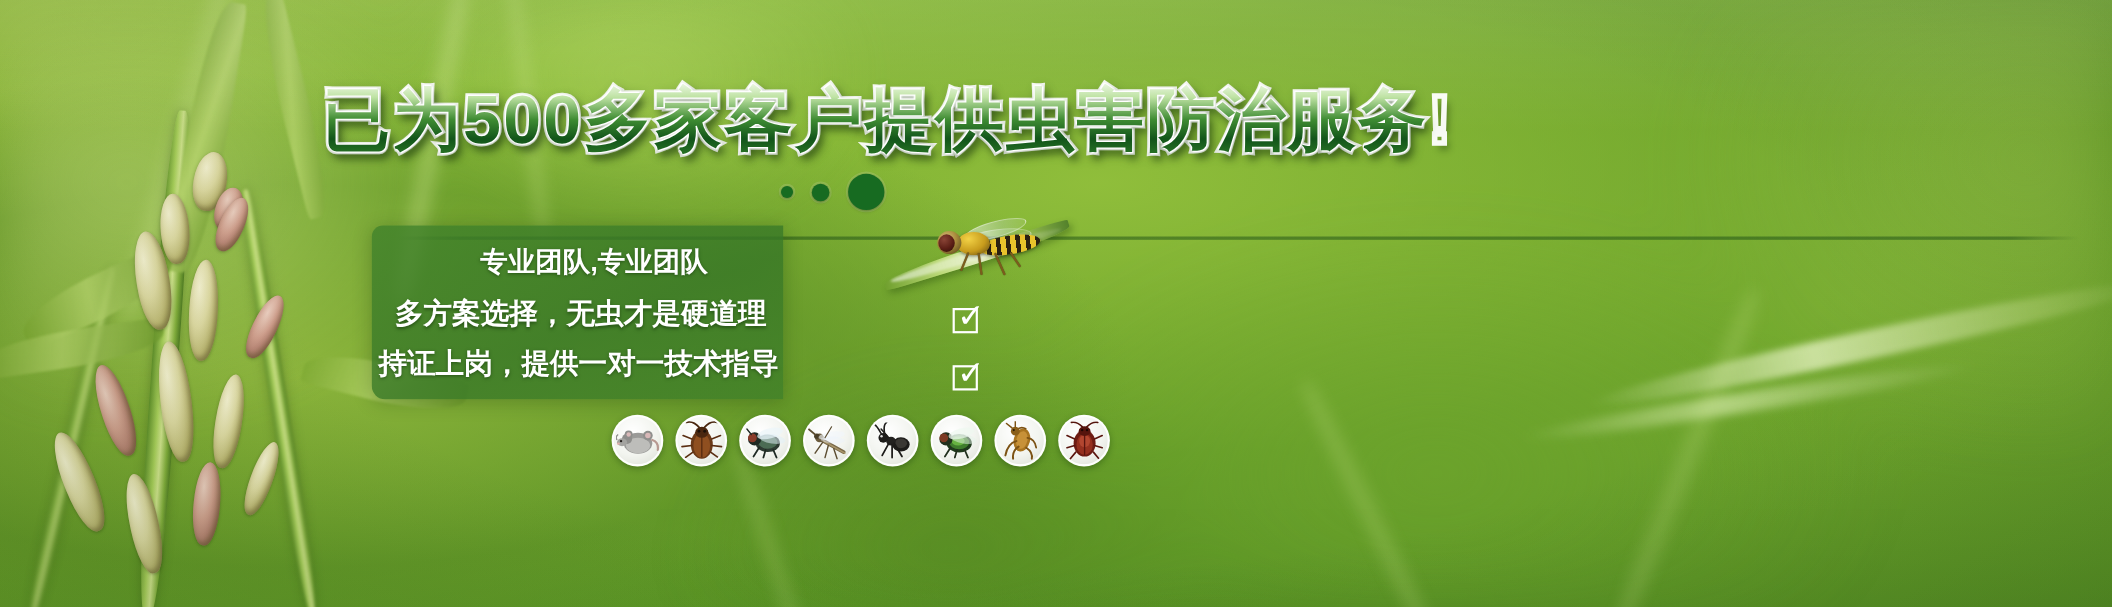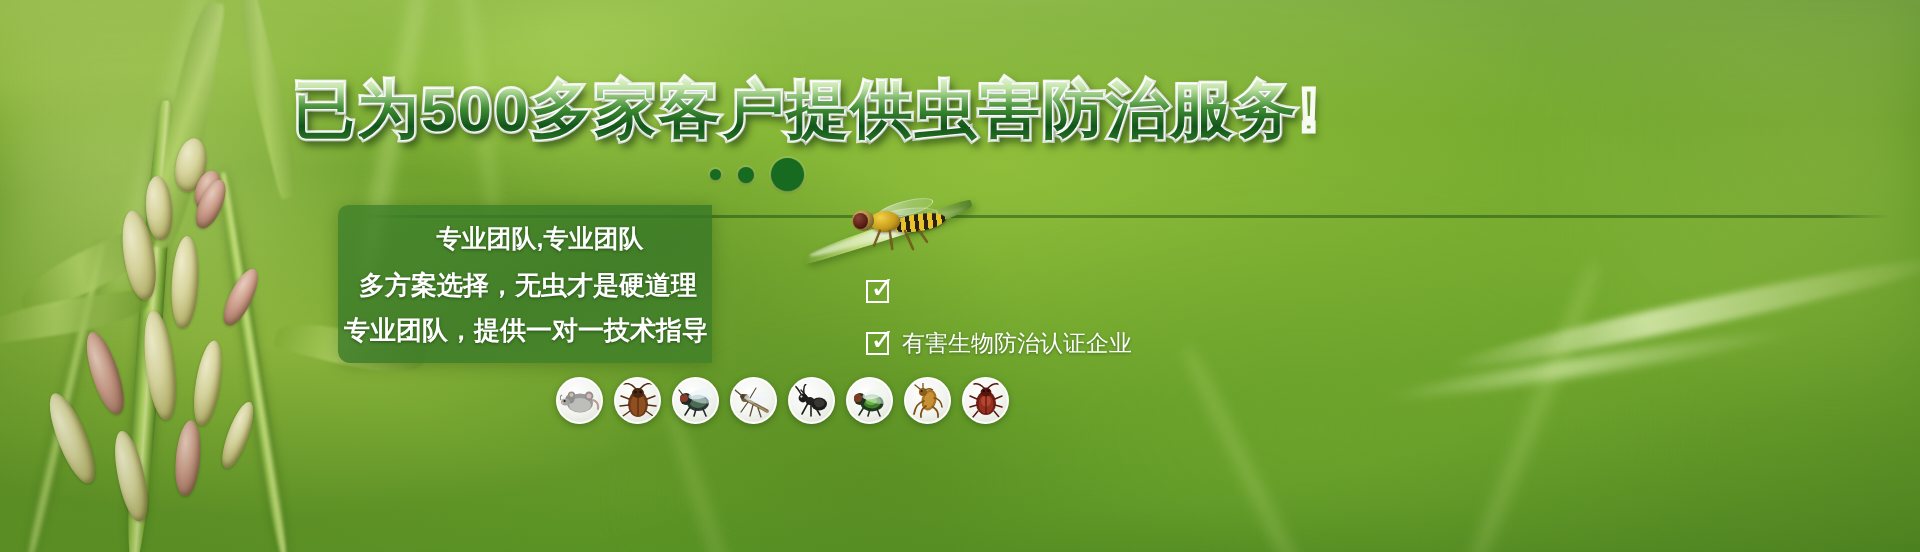--- a/index.html
+++ b/index.html
@@ -259,21 +259,21 @@
     <span class="dot s"></span>
     <span class="dot m"></span>
     <span class="dot l"></span>
   </div>
 
   <div class="rule"></div>
 
   <div class="card">
     <div class="card-line l1">专业团队,专业团队</div>
     <div class="card-line l2">多方案选择，无虫才是硬道理</div>
-    <div class="card-line l3">专业团队，提供一对一技术指导</div>
+    <div class="card-line l3">持证上岗，提供一对一技术指导</div>
   </div>
 
   <div class="fly-scene">
     <div class="fly-blade"></div>
     <div class="fly">
       <div class="fly-wing"></div>
       <div class="fly-wing w2"></div>
       <div class="fly-abdomen"></div>
       <div class="fly-thorax"></div>
       <div class="fly-head">
@@ -289,21 +289,20 @@
   <div class="checklist">
     <div class="check-row">
       <span class="check-box">
         <span class="check-mark">✓</span>
       </span>
     </div>
     <div class="check-row">
       <span class="check-box">
         <span class="check-mark">✓</span>
       </span>
-      <span class="check-text">有害生物防治认证企业</span>
     </div>
   </div>
 
   <div class="pests">
 
     <div class="pest">
       <svg width="40" height="34" viewBox="0 0 40 34">
         <ellipse cx="20" cy="19" rx="13" ry="9.5" fill="#9a9a98"></ellipse>
         <ellipse cx="20" cy="21" rx="11" ry="7" fill="#bdbdba"></ellipse>
         <circle cx="10" cy="15" r="4.6" fill="#8e8e8c"></circle>

